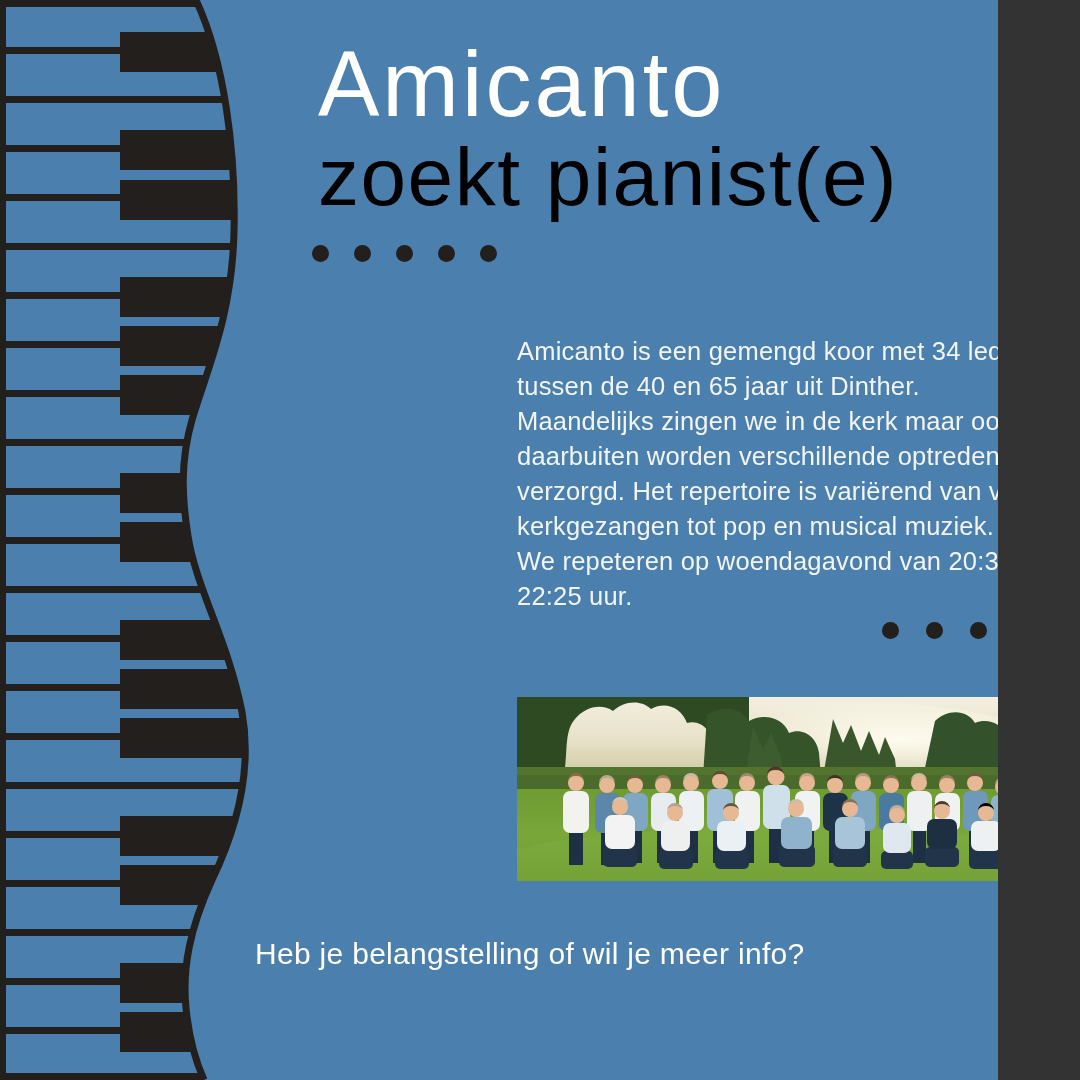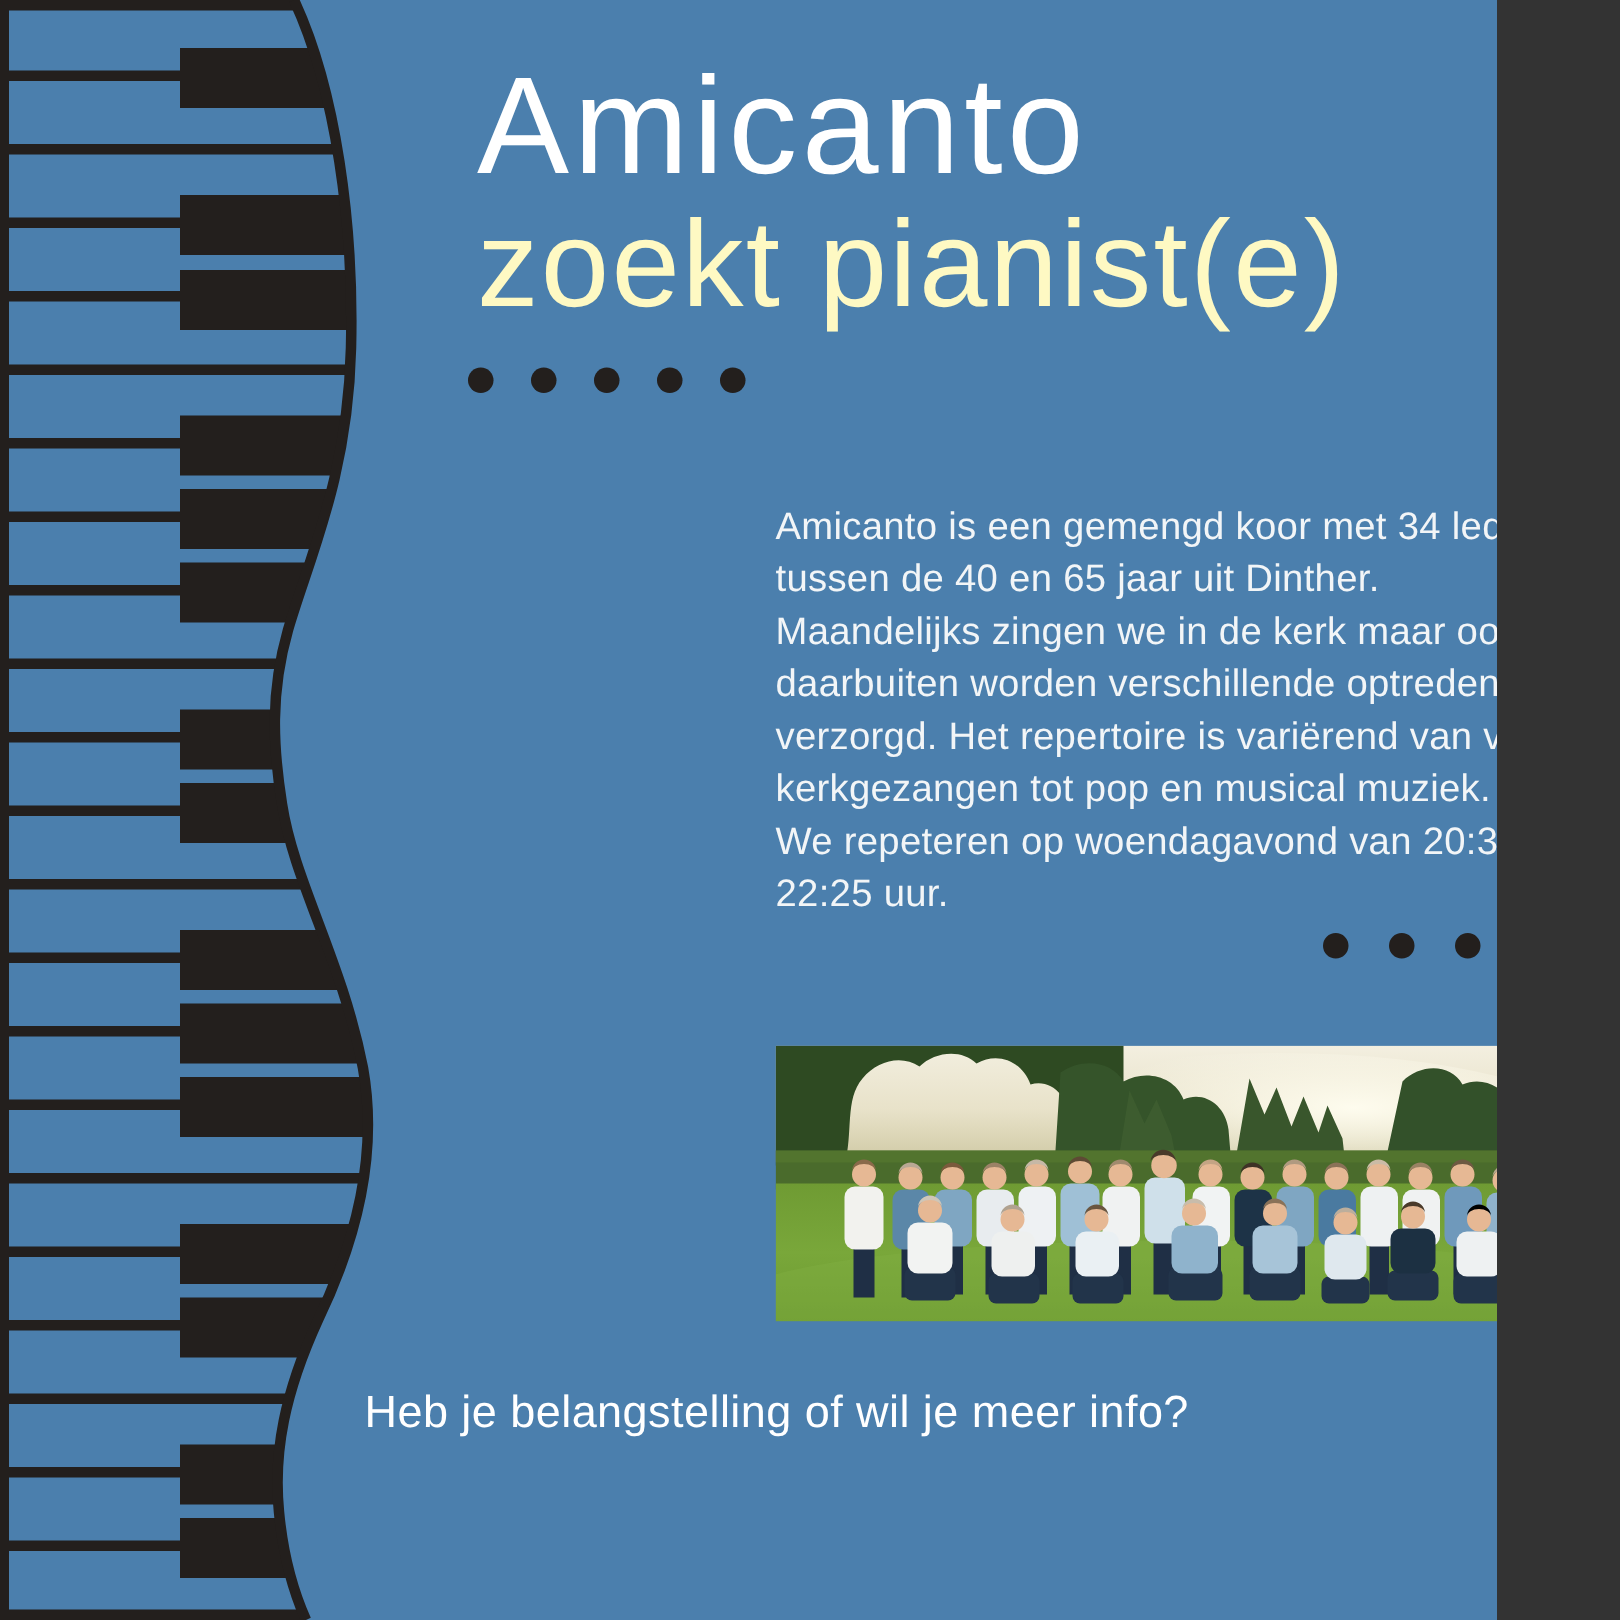--- a/index.html
+++ b/index.html
@@ -39,21 +39,21 @@
     font-weight: 300;
     letter-spacing: 3px;
     color: #ffffff;
     line-height: 1.02;
     white-space: nowrap;
   }
   .headline .line2 {
     font-size: 82px;
     font-weight: 400;
     letter-spacing: 1.5px;
-    color: #fef9c3;
+    color: #000000;
     line-height: 1.05;
     margin-top: 2px;
     white-space: nowrap;
   }
 
   
   .dot-row {
     position: absolute;
     display: flex;
   }
@@ -104,21 +104,21 @@
     position: absolute;
     left: 243px;
     top: 920px;
     color: #ffffff;
     font-size: 30px;
     font-weight: 400;
     line-height: 44px;
     letter-spacing: 0.3px;
     white-space: nowrap;
   }
-  .contact div { margin: 0; }
+  .contact div { margin: 12px; }
 </style>
 </head>
 <body>
 
 <div class="poster">
 
   <div class="keyboard">
     <svg width="290" height="1080" viewBox="0 0 290 1080" xmlns="http://www.w3.org/2000/svg">
       <defs>
 

